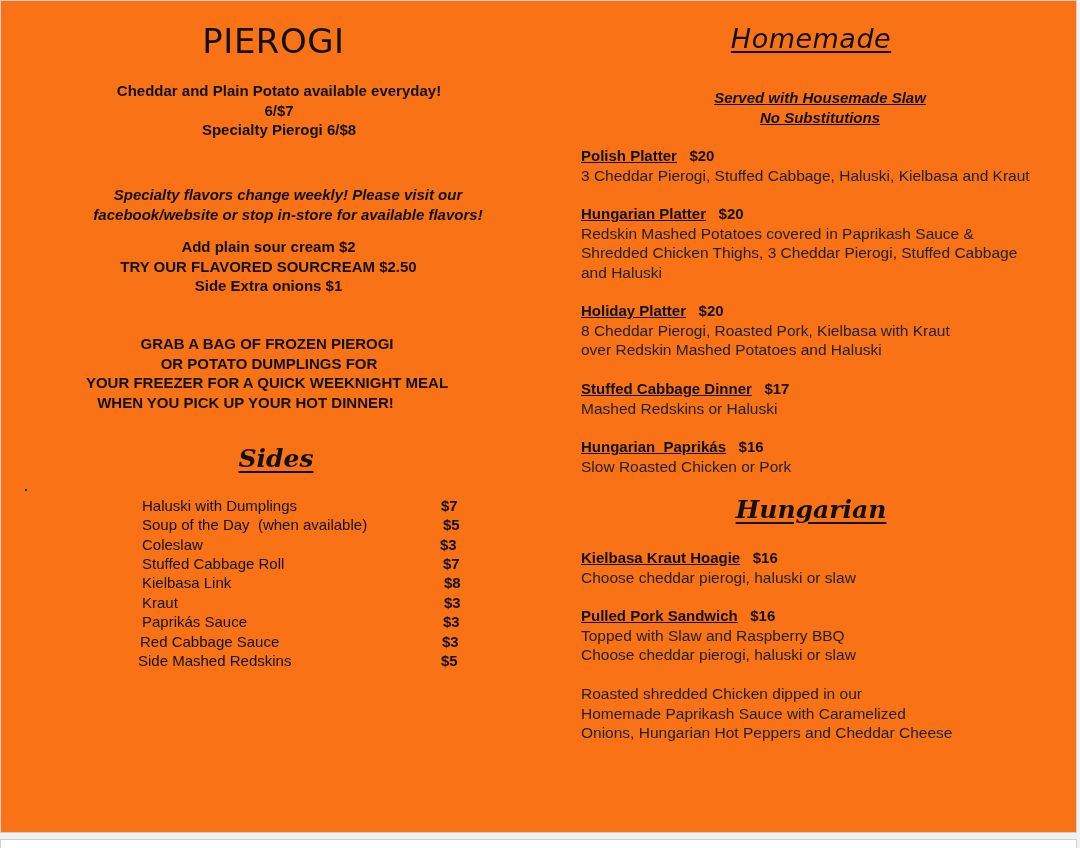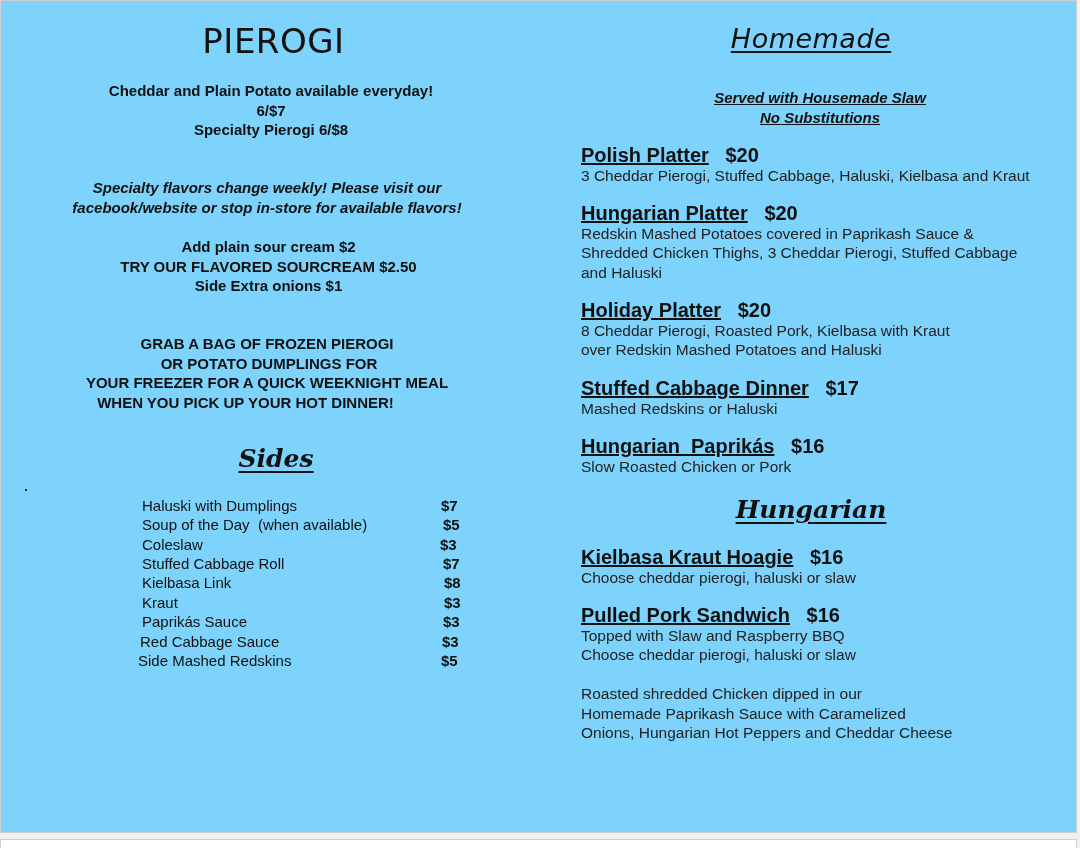--- a/index.html
+++ b/index.html
@@ -2,56 +2,56 @@
 <html><head>
   <meta charset="utf-8">
   <style>
     html, body { margin: 0; padding: 0; }
     body {
       width: 1080px; height: 848px; background: #f1f1f3; overflow: hidden; position: relative;
       font-family: "Liberation Sans", sans-serif; color: #111;
     }
     .page {
       position: absolute; left: 0; top: 0; width: 1077px; height: 833px;
-      background: #7dd3fc; border: 1px solid #cfcfcf; box-sizing: border-box;
+      background: #f97316; border: 1px solid #cfcfcf; box-sizing: border-box;
     }
     .page2 {
       position: absolute; left: 0; top: 839px; width: 1077px; height: 20px;
       background: #fff; border: 1px solid #cfcfcf; box-sizing: border-box;
     }
     .abs { position: absolute; white-space: nowrap; }
     .center { text-align: center; }
     .comic { font-family: "DejaVu Sans", sans-serif; font-weight: normal; letter-spacing: 0.5px; }
     .script { font-family: "DejaVu Serif", serif; font-style: italic; font-weight: bold; text-decoration: underline; text-decoration-thickness: 2px; text-underline-offset: 4px; }
     .b { font-weight: bold; }
     .i { font-style: italic; }
     .u { text-decoration: underline; }
     .line { font-size: 15px; line-height: 19.5px; }
     .left-col { position: absolute; left: 0; width: 540px; }
     .side-name { position: absolute; font-size: 15px; }
     .side-price { position: absolute; font-size: 15px; font-weight: bold; }
-    .item-title { font-size: 20px; font-weight: bold; }
+    .item-title { font-size: 15px; font-weight: bold; }
     .item-title .name { text-decoration: underline; }
     .desc { font-size: 15.5px; line-height: 19.5px; color: #222; }
     .dot { position: absolute; left: 24px; top: 488px; width: 2px; height: 2px; background: #222; }
   </style>
 </head>
 <body>
 
 <div class="page">
 
   <div class="abs comic" style="left:0; width:545px; top:20px; font-size:34px; text-align:center;">PIEROGI</div>
 
-  <div class="left-col center b" style="top:80px;">
+  <div class="left-col center b" style="top:80px;margin-left:8px;">
     <div class="line">Cheddar and Plain Potato available everyday!</div>
     <div class="line">6/$7</div>
     <div class="line">Specialty Pierogi 6/$8</div>
   </div>
 
-  <div class="left-col center b i" style="top:177px; width:532px;">
+  <div class="left-col center b i" style="top:184px; width:532px;padding-left:21px;">
     <div class="line">Specialty flavors change weekly! Please visit our</div>
     <div class="line">facebook/website or stop in-store for available flavors!</div>
   </div>
 
   <div class="left-col center b" style="top:236px; width:535px;">
     <div class="line">Add plain sour cream $2</div>
     <div class="line">TRY OUR FLAVORED SOURCREAM $2.50</div>
     <div class="line">Side Extra onions $1</div>
   </div>
 

